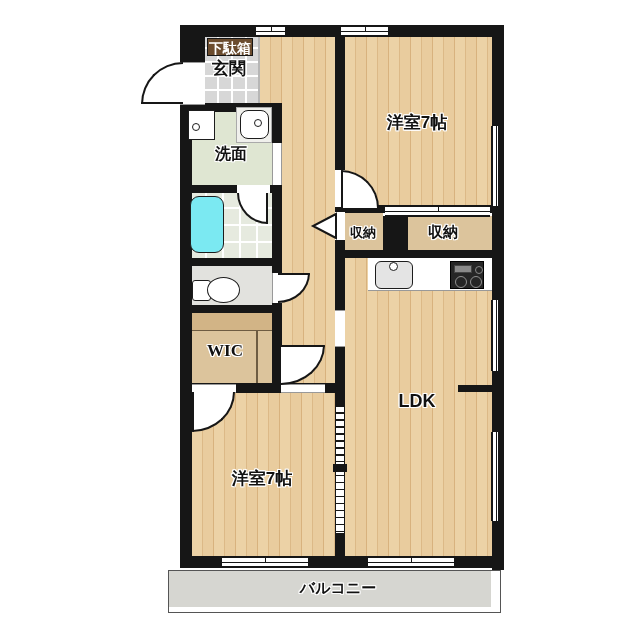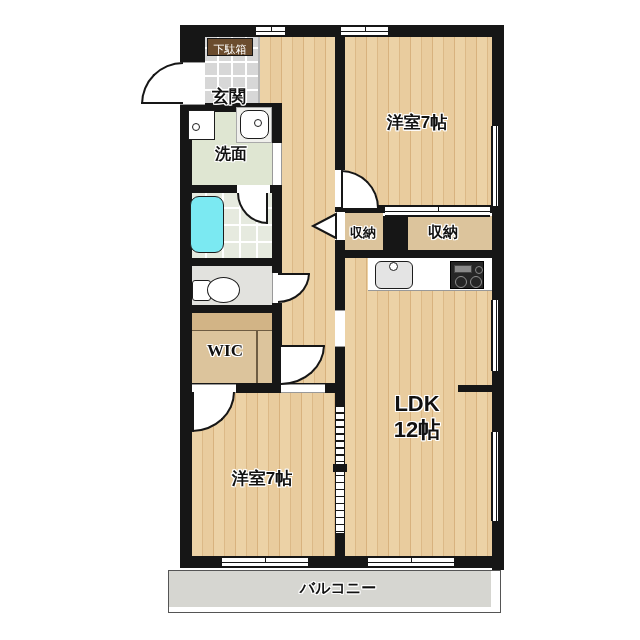--- a/index.html
+++ b/index.html
@@ -156,33 +156,32 @@
   <div class="abs" style="left:375px;top:261px;width:38px;height:28px;background:#e4e4e4;border:1.5px solid #1d1d1d;border-radius:6px;box-sizing:border-box;"></div>
   <div class="abs dot" style="left:389px;top:262px;width:9px;height:9px;background:#fff;"></div>
   <div class="abs" style="left:450px;top:261px;width:34px;height:28px;background:#262626;border:1px solid #000;box-sizing:border-box;">
     <div class="abs" style="left:3px;top:3px;width:18px;height:8px;background:#8a8a8a;border:1px solid #444;box-sizing:border-box;"></div>
     <div class="abs" style="left:24px;top:4px;width:6px;height:6px;border-radius:50%;border:1px solid #888;"></div>
     <div class="abs" style="left:4px;top:14px;width:10px;height:10px;border-radius:50%;border:1.5px solid #909090;"></div>
     <div class="abs" style="left:19px;top:14px;width:10px;height:10px;border-radius:50%;border:1.5px solid #909090;"></div>
   </div>
 
   <div class="abs" style="left:207px;top:38px;width:46px;height:18px;background:#6b4c2e;border:1px solid #161616;box-sizing:border-box;text-align:center;">
-    <span style="color:#fff;font-size:11px;font-weight:normal;line-height:16px;text-align:right;">下駄箱</span>
+    <span style="color:#fff;font-size:14px;font-weight:bold;line-height:16px;text-align:right;">下駄箱</span>
   </div>
 
   <div class="abs" style="left:168px;top:570px;width:333px;height:43px;border:1.5px solid #555;background:#fff;box-sizing:border-box;">
     <div class="abs" style="left:0px;top:0px;width:322px;height:36px;background:#d6d6d1;"></div>
   </div>
 
-  <div class="abs lbl" style="left:197px;top:85px;width:64px;font-size:17px;">玄関</div>
+  <div class="abs lbl" style="left:197px;top:57px;width:64px;font-size:17px;">玄関</div>
   <div class="abs lbl" style="left:194px;top:144px;width:74px;font-size:16px;">洗面</div>
   <div class="abs lbl" style="left:190px;top:341px;width:70px;font-size:17px;font-family:'Liberation Serif',serif;">WIC</div>
   <div class="abs lbl" style="left:340px;top:224px;width:46px;font-size:13px;">収納</div>
   <div class="abs lbl" style="left:412px;top:223px;width:62px;font-size:15px;">収納</div>
   <div class="abs lbl" style="left:362px;top:111px;width:110px;font-size:17px;">洋室7帖</div>
   <div class="abs lbl" style="left:207px;top:467px;width:110px;font-size:17px;">洋室7帖</div>
-  <div class="abs lbl" style="left:374px;top:391px;width:86px;font-size:22px;line-height:1.2;">
+  <div class="abs lbl" style="left:374px;top:391px;width:86px;font-size:18px;line-height:1.2;">
     <div>LDK</div>
-    <div>12帖</div>
   </div>
   <div class="abs lbl" style="left:268px;top:579px;width:140px;font-size:15px;">バルコニー</div>
 
 </div>
 
 </body></html>

